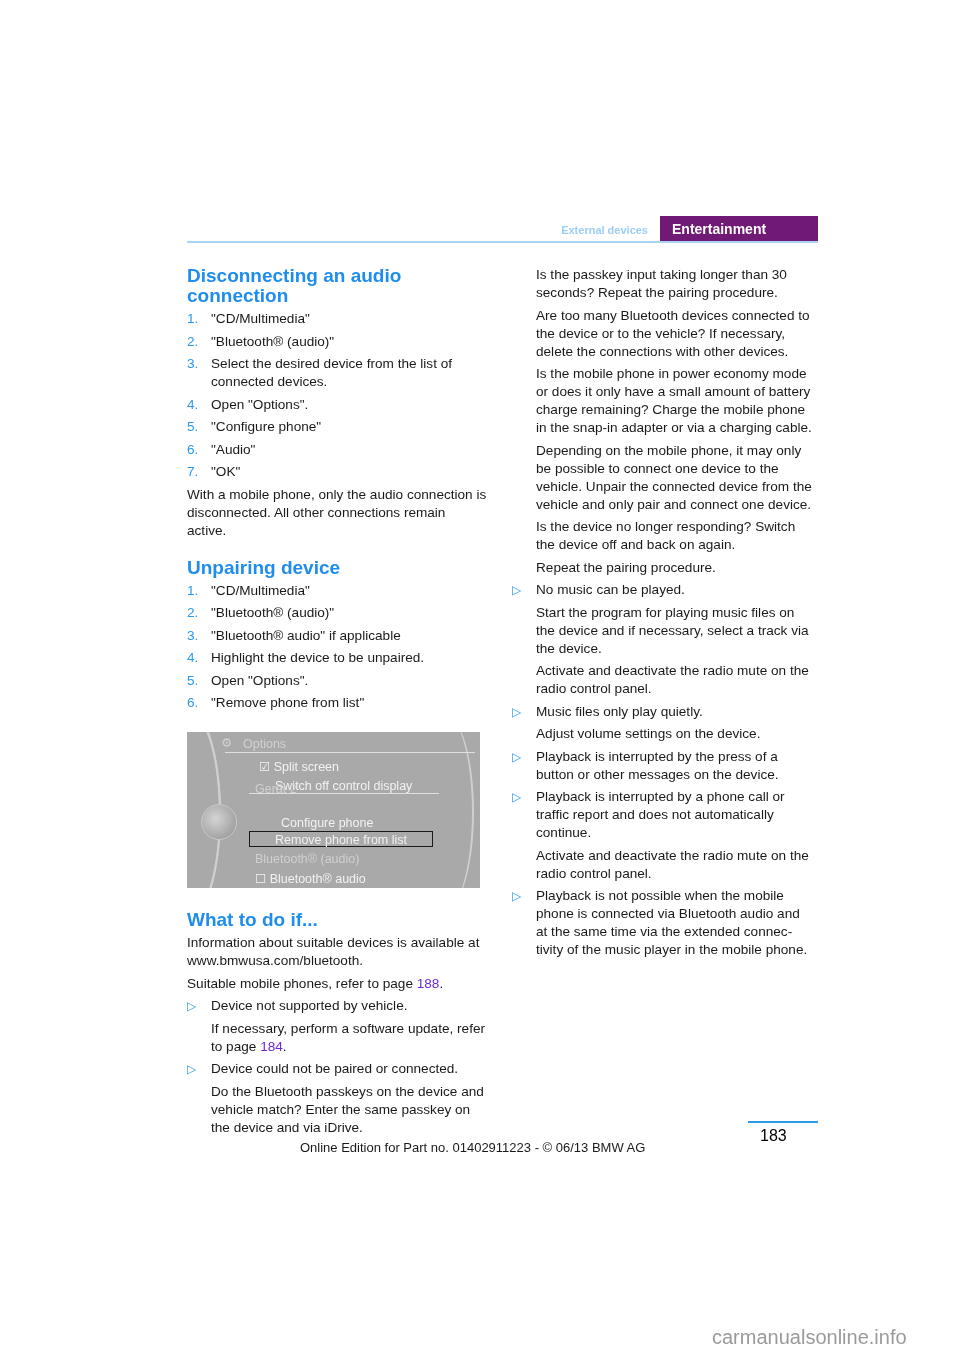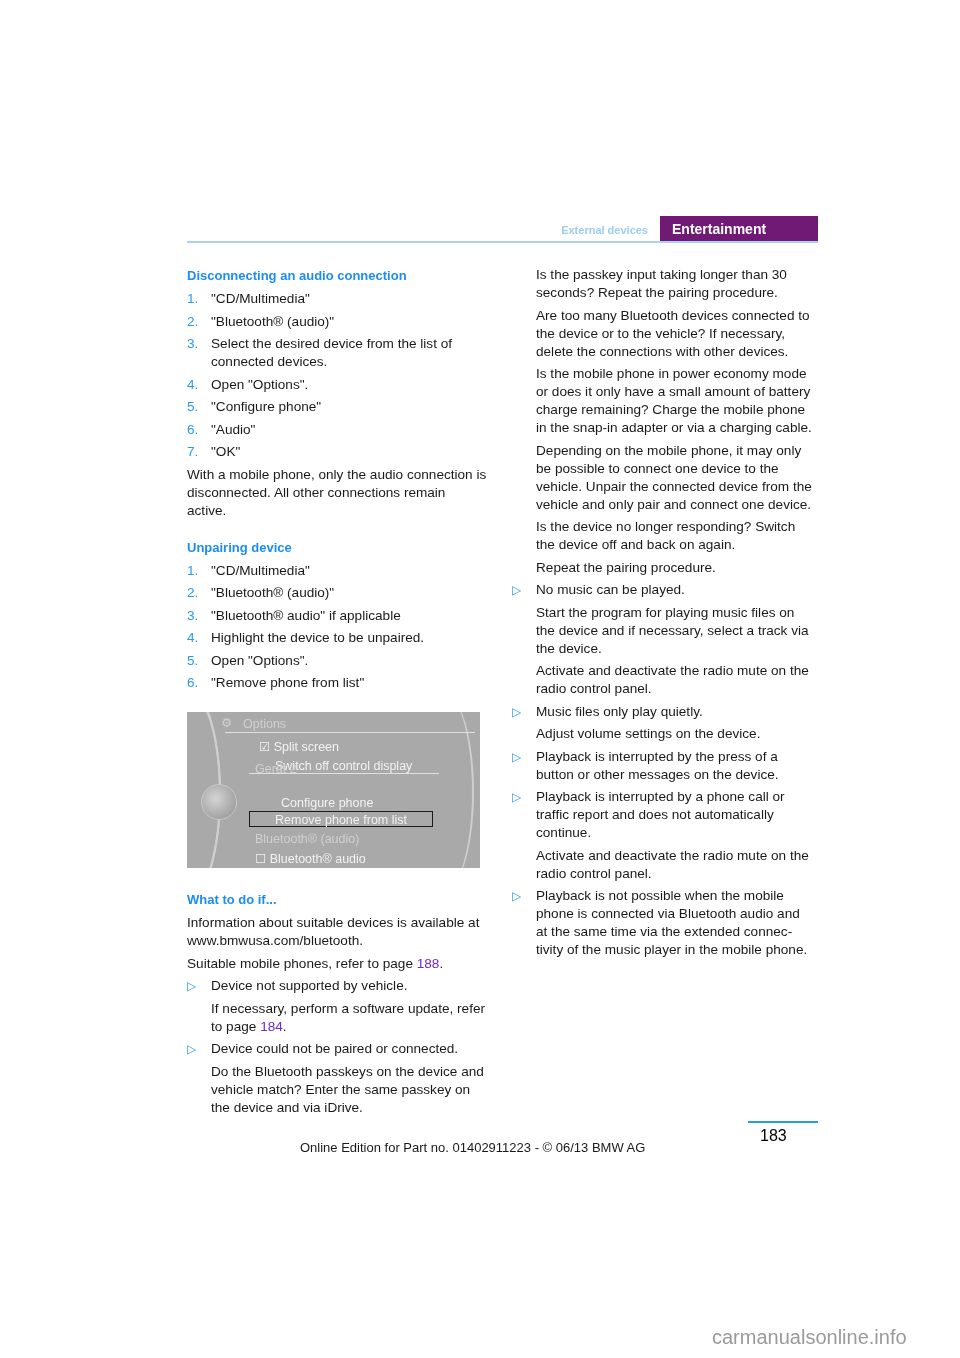--- a/index.html
+++ b/index.html
@@ -6,21 +6,21 @@
     body { width: 960px; height: 1358px; position: relative; overflow: hidden;
            font-family: "Liberation Sans", "DejaVu Sans", sans-serif; color: #1a1a1a; }
     .hdr-line { position: absolute; left: 187px; top: 241px; width: 631px; height: 2px; background: #a9d2f3; }
     .hdr-section { position: absolute; left: 522px; top: 216px; width: 138px; height: 26px;
                    color: #9ccdf3; font-weight: bold; font-size: 11px; line-height: 28px; text-align: right; padding-right: 12px; box-sizing: border-box; }
     .hdr-chapter { position: absolute; left: 660px; top: 216px; width: 158px; height: 26px; background: #701a75;
                    color: #ffffff; font-weight: bold; font-size: 14px; line-height: 27px; padding-left: 12px; box-sizing: border-box; }
     .col { position: absolute; font-size: 13.6px; line-height: 18px; }
     .col-left { left: 187px; top: 266px; width: 300px; }
     .col-right { left: 512px; top: 266px; width: 300px; }
-    h2 { color: #1e8ded; font-size: 13px; font-weight: bold; margin: 0 0 4px 0; line-height: 20px; }
+    h2 { color: #1e8ded; font-size: 19px; font-weight: bold; margin: 0 0 4px 0; line-height: 20px; }
     .step { display: flex; margin-bottom: 4.5px; }
     .step .num { color: #2a9af0; width: 24px; flex: none; }
     .para { margin: 0 0 4.5px 0; }
     .bullet { display: flex; margin-bottom: 4.5px; }
     .bullet .tri { color: #2a9af0; width: 24px; flex: none; font-size: 12px; }
     .sub { padding-left: 24px; margin: 0 0 4.5px 0; }
     .link { color: #6d28d9; }
     .shot { position: relative; width: 293px; height: 156px; background: #a9a9a9; margin: 20px 0 22px 0; overflow: hidden; }
     .shot .t { position: absolute; color: #f2f2f2; font-size: 12.5px; white-space: nowrap; }
     .shot .dim { color: #d0d0d0; }

